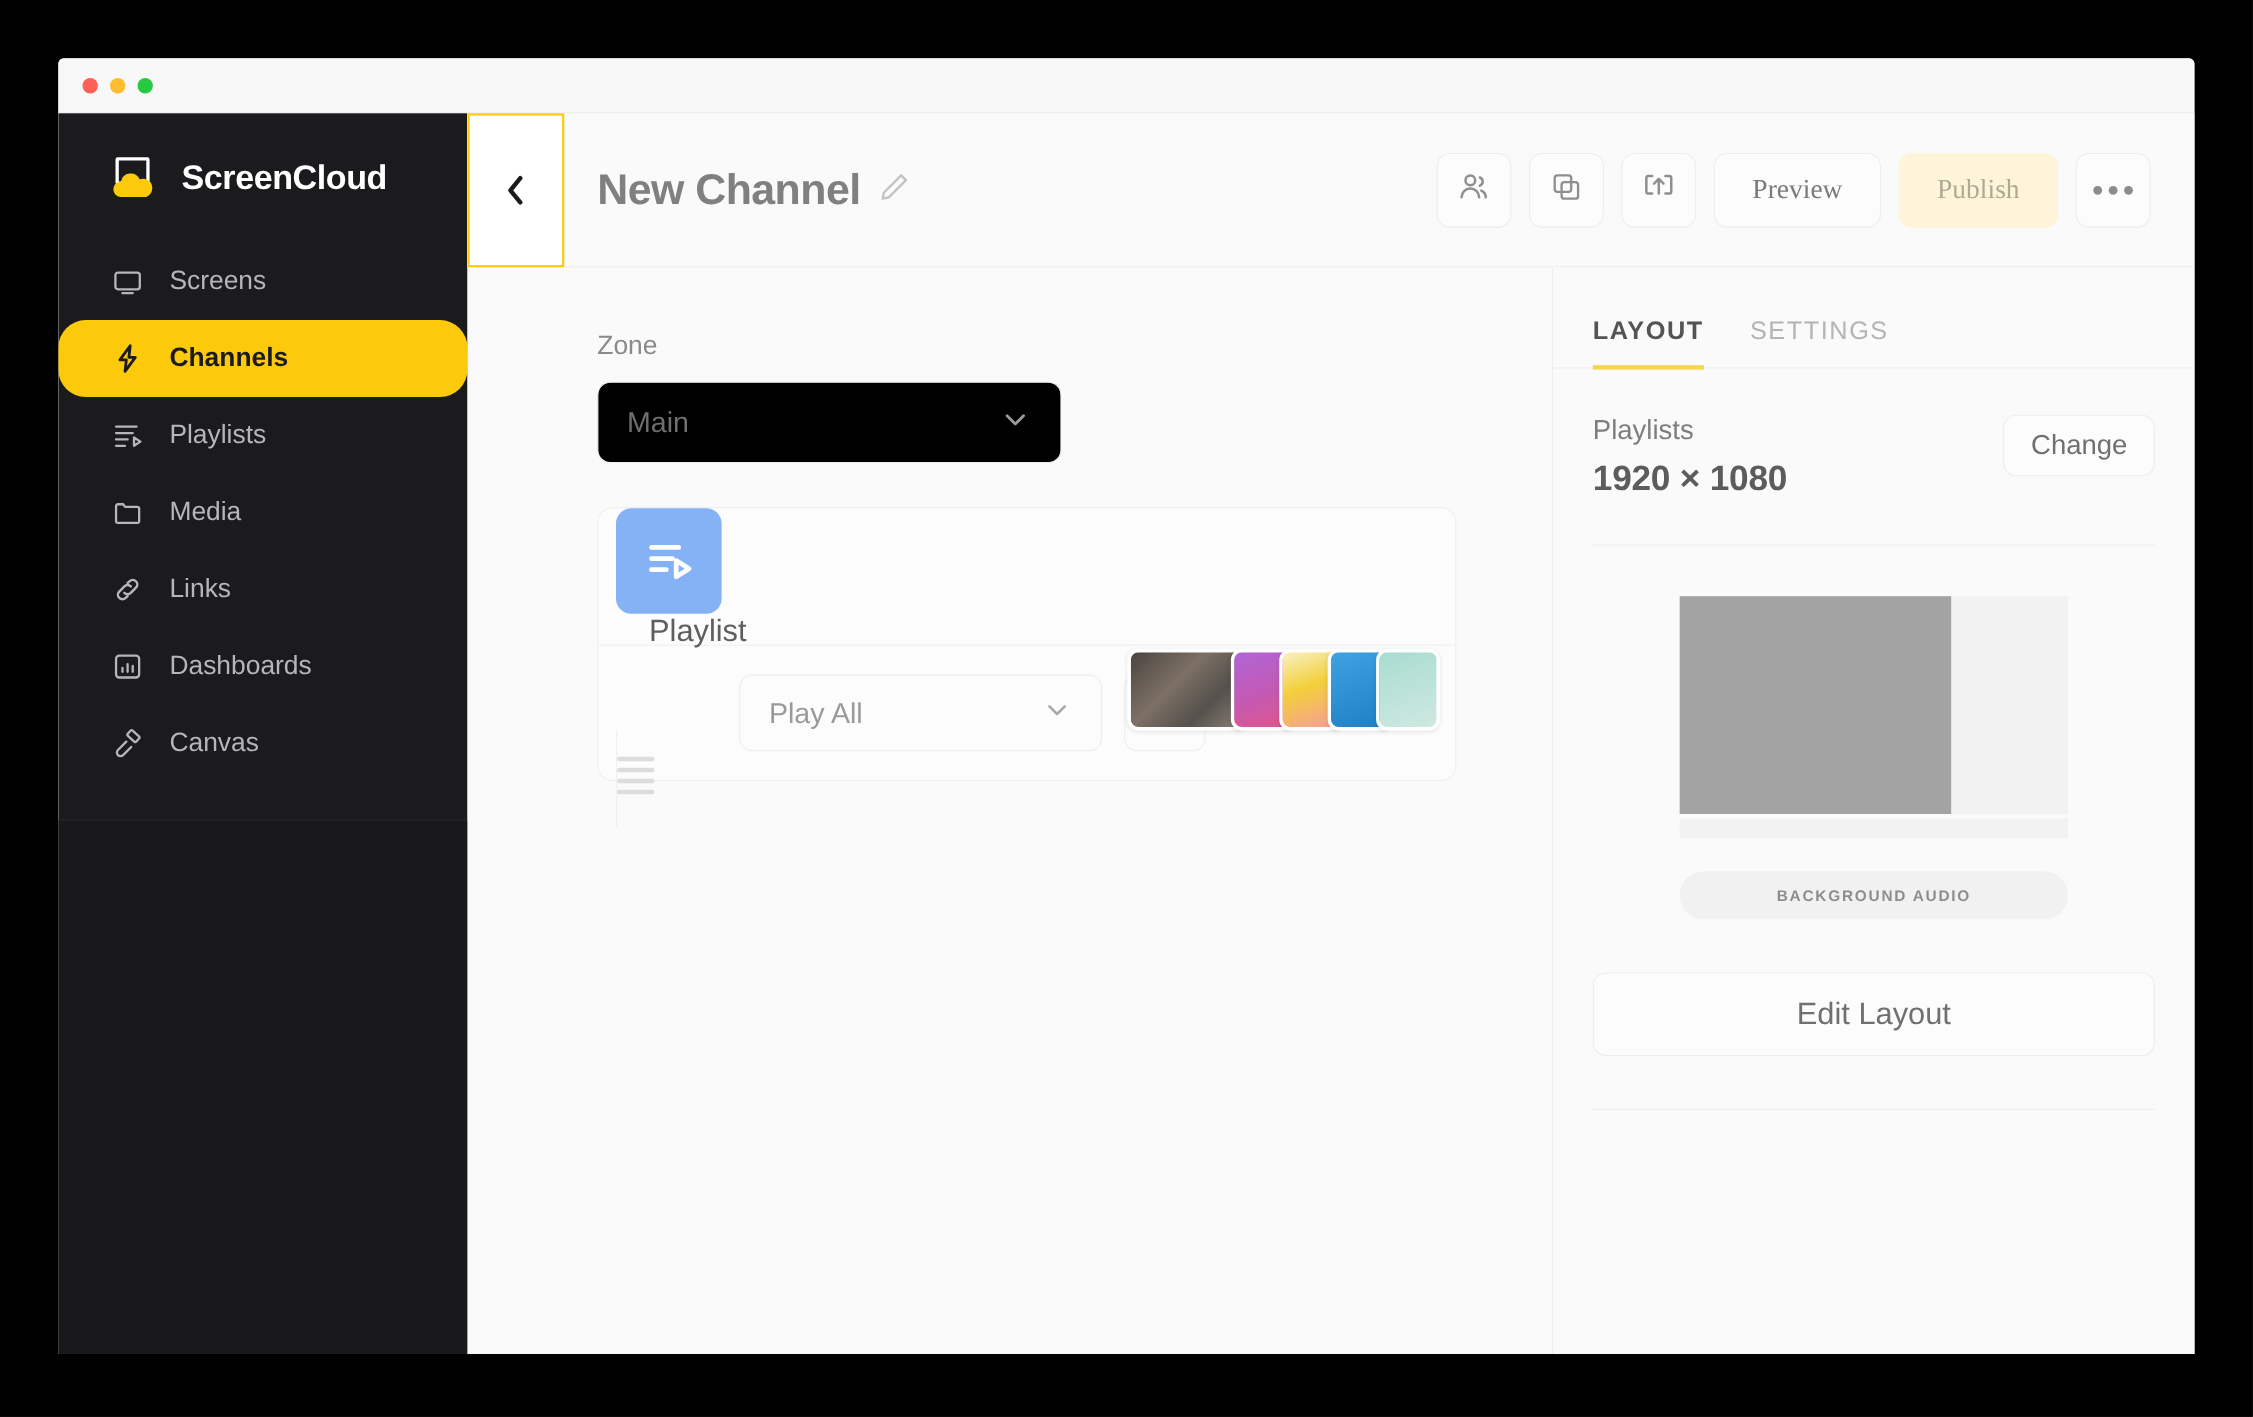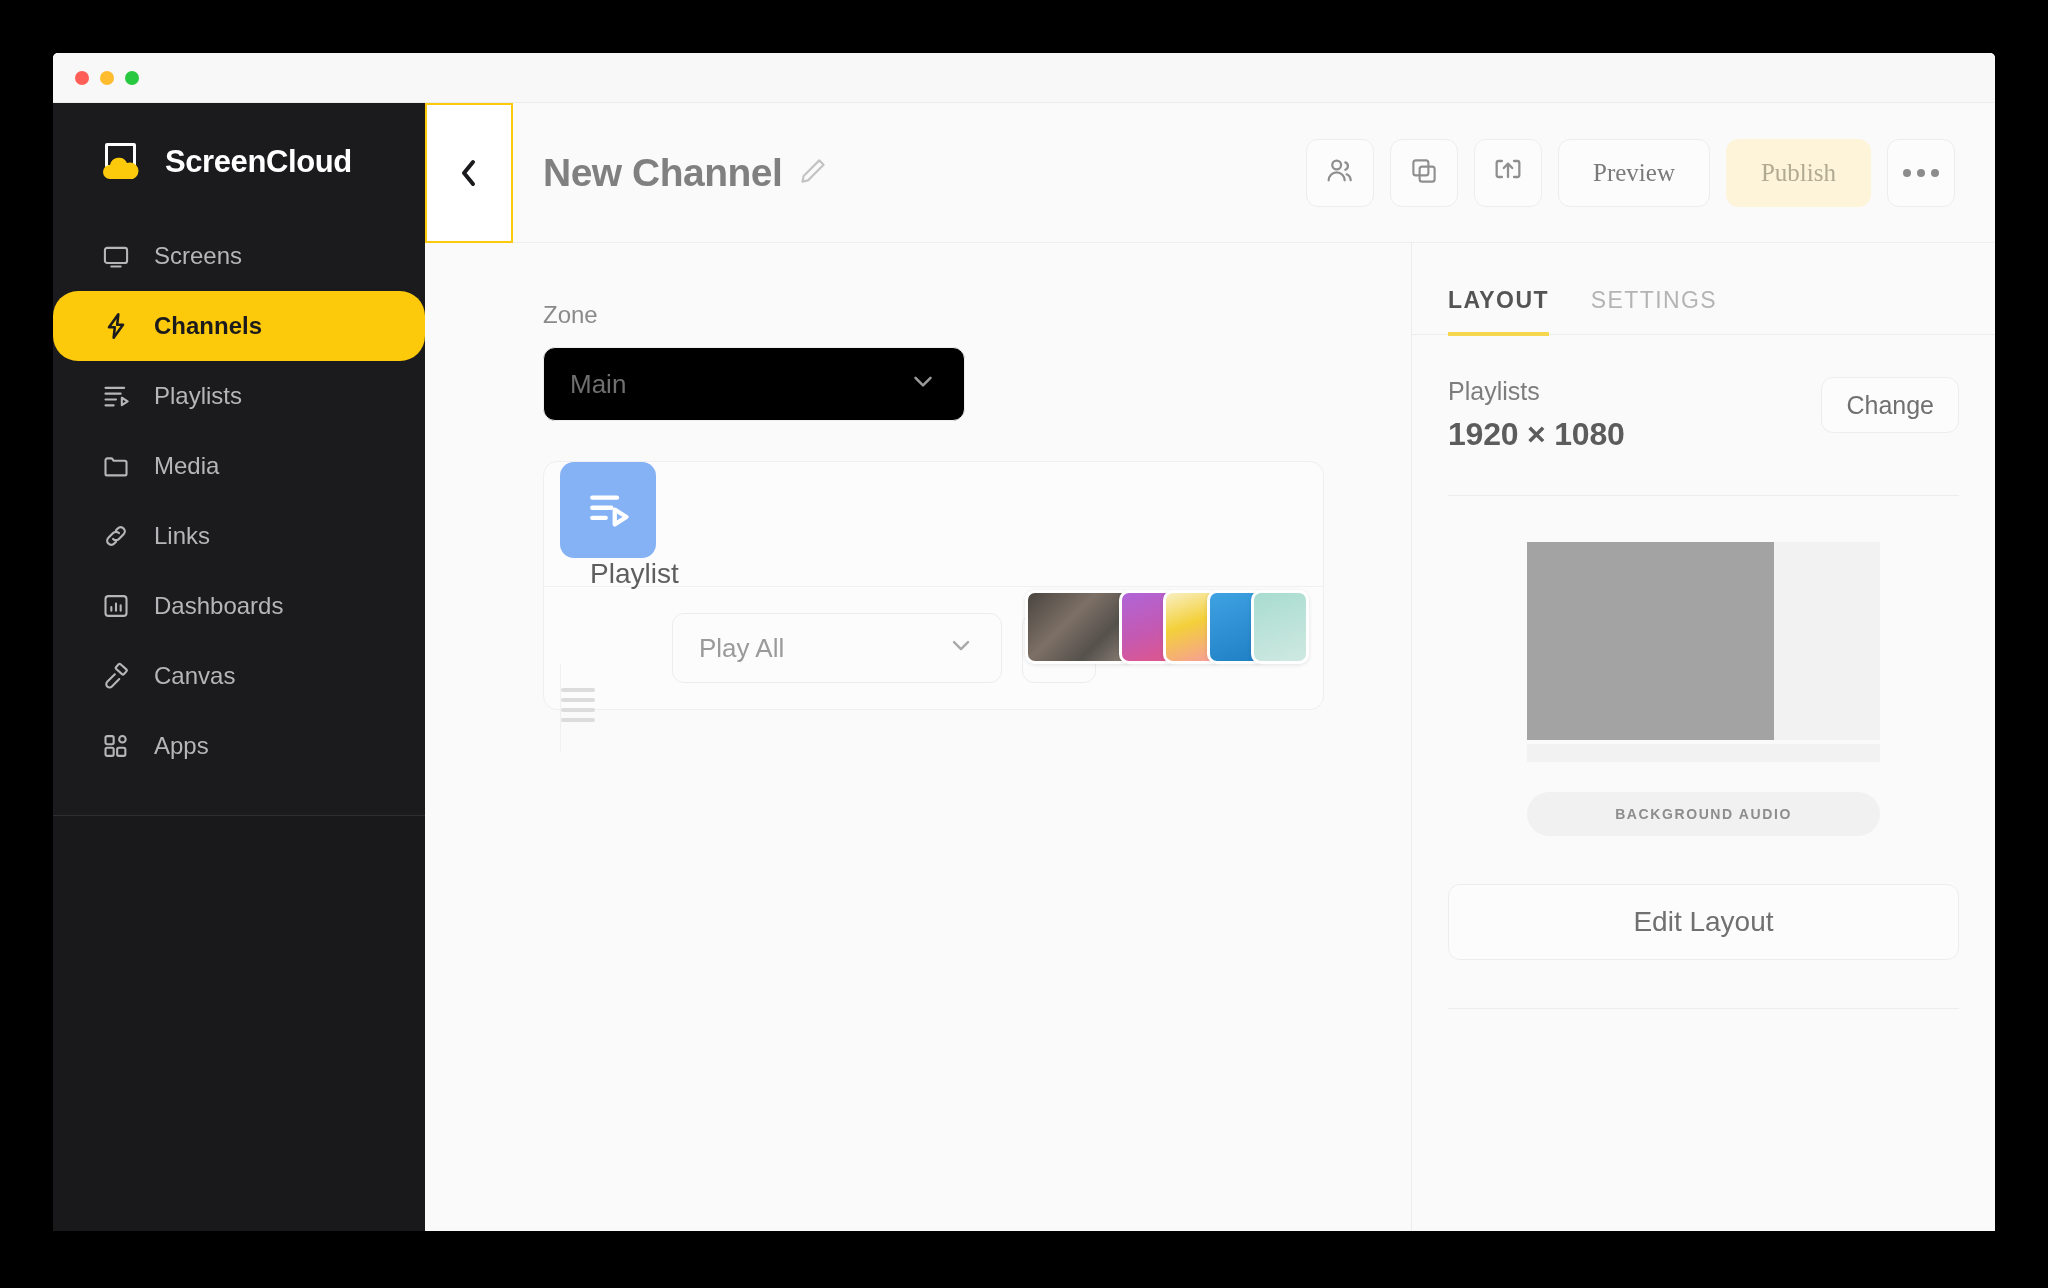--- a/index.html
+++ b/index.html
@@ -333,31 +333,20 @@
       <div class="nav-item">
         <span class="ico">
           <svg width="28" height="28" viewBox="0 0 24 24" fill="none" stroke="#b6b6b8" stroke-width="1.8" stroke-linecap="round" stroke-linejoin="round">
             <rect x="12" y="3" width="9" height="5.5" rx="1.2" transform="rotate(42 16 6)"></rect>
             <path d="M11 10.5 L4.5 17a2.8 2.8 0 0 0 4 4l6.3-6.4"></path>
           </svg>
         </span>
         <span>Canvas</span>
       </div>
 
-      <div class="nav-item">
-        <span class="ico">
-          <svg width="28" height="28" viewBox="0 0 24 24" fill="none" stroke="#b6b6b8" stroke-width="1.8" stroke-linejoin="round">
-            <rect x="3" y="3.5" width="7" height="7" rx="1.4"></rect>
-            <rect x="3" y="13.5" width="7" height="7" rx="1.4"></rect>
-            <rect x="13" y="13.5" width="7" height="7" rx="1.4"></rect>
-            <circle cx="17.5" cy="6.2" r="2.8"></circle>
-          </svg>
-        </span>
-        <span>Apps</span>
-      </div>
 
       <div id="nav-divider"></div>
       <div class="filler"></div>
     </nav>
 
     <section id="main">
 
       <div id="collapse-btn">
         <span>
           <svg width="26" height="34" viewBox="0 0 26 34" fill="none" stroke="#1b1b1e" stroke-width="4" stroke-linecap="round" stroke-linejoin="round">

